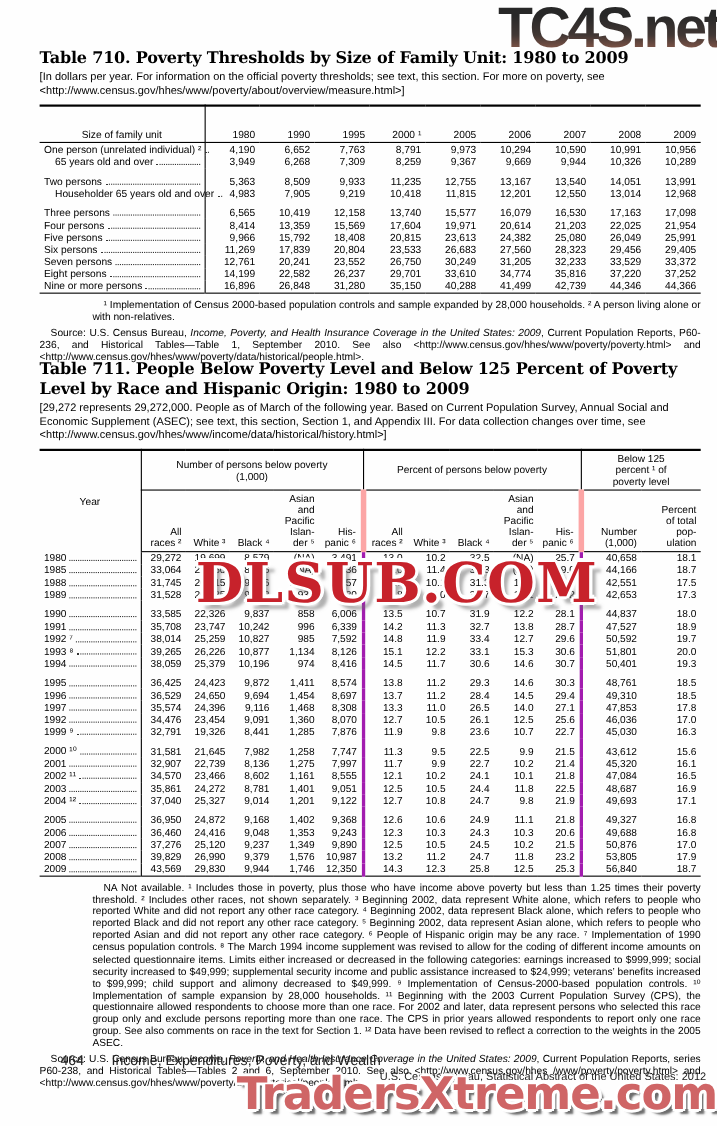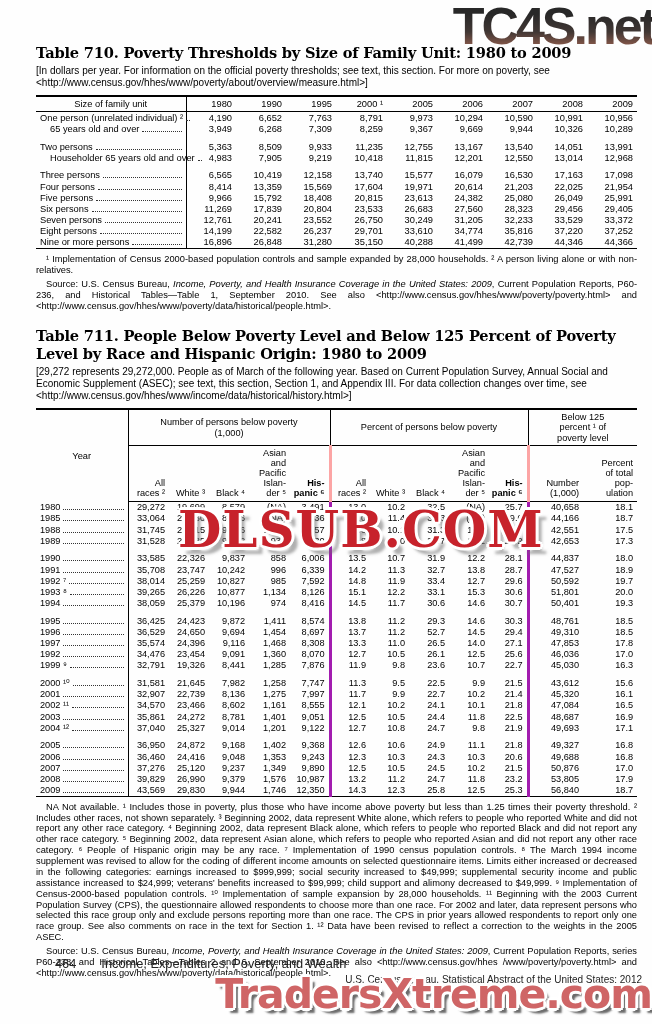--- a/index.html
+++ b/index.html
@@ -17,42 +17,42 @@
 
   table { border-collapse:collapse; width:100%; margin-top:6px; table-layout:fixed; color:#000; }
   #t710, #t711 { border-top:2px solid #000; border-bottom:1.4px solid #000; }
   #t710 { font-size:9.3px; }
   #t711 { font-size:9.2px; }
 
   th, td { vertical-align:bottom; font-weight:normal; }
   .num { text-align:right; padding:0.6px 4px 0.6px 0; white-space:nowrap; }
 
   
-  #t710 thead th { border-bottom:1px solid #000; padding-top:2px; padding-bottom:2px; }
+  #t710 thead th { border-bottom:1px solid #000; padding-top:20px; padding-bottom:2px; }
   #t710 .lblh { text-align:center; border-right:1px solid #000; font-size:9.3px; vertical-align:middle; }
   #t710 td.lbl { border-right:1px solid #000; padding:0.6px 2px 0.6px 4px; }
   .lead { display:flex; align-items:flex-end; }
   .lead .t { white-space:nowrap; }
   .lead .dots { flex:1; border-bottom:1.2px dotted #333; margin:0 2px 2px 3px; min-width:4px; }
   td.lbl.ind .t { padding-left:10px; }
   tr.gap td { padding-top:7px; }
 
   
   #t711 th.yearh { border-right:1px solid #000; vertical-align:middle; text-align:center; font-size:9.3px; }
   #t711 th.grp { border-bottom:1px solid #000; text-align:center; vertical-align:middle;
                  white-space:pre-line; line-height:1.12; padding:2px 2px; }
   #t711 th.grp.gr { border-right:1px solid #000; }
   #t711 .sh { text-align:right; vertical-align:bottom; white-space:pre-line; line-height:1.1;
               padding:2px 4px 2px 0; border-bottom:1px solid #000; }
-  #t711 .s5, #t711 .s10 { border-right:3px solid #fca5a5;font-weight:bold; }
+  #t711 .s5, #t711 .s10 { border-right:5px solid #fca5a5; }
   #t711 td.yr { border-right:1px solid #000; padding:0.6px 2px 0.6px 4px; }
   #t711 td.c5, #t711 td.c10 { border-right:3px solid #a21caf; }
 
   .fn { font-size:9.3px; line-height:1.17; text-align:justify; text-indent:10px; margin-top:3px; color:#000; }
-  .fn.first { margin-top:5px; }
+  .fn.first { margin-top:5px;margin-left:48px; }
 
   
   .footer { position:absolute; left:55px; top:956px; font-size:12.8px; color:#222; }
   .footer .pgnum { margin-right:25px; }
   .credit { position:absolute; right:10px; top:974px; font-size:10px; color:#222; }
 
   
   .wm-tc4s { position:absolute; top:-4px; right:-2px; font-size:52px; font-weight:bold;
              letter-spacing:-3px; font-family:"Liberation Sans","DejaVu Sans",sans-serif;
              color:#35302e; z-index:5; }
@@ -572,21 +572,21 @@
                 <span class="dots"></span>
               </div>
             </td>
             <td class="num c1">36,529</td>
             <td class="num c2">24,650</td>
             <td class="num c3">9,694</td>
             <td class="num c4">1,454</td>
             <td class="num c5">8,697</td>
             <td class="num c6">13.7</td>
             <td class="num c7">11.2</td>
-            <td class="num c8">52.7</td>
+            <td class="num c8">28.4</td>
             <td class="num c9">14.5</td>
             <td class="num c10">29.4</td>
             <td class="num c11">49,310</td>
             <td class="num c12">18.5</td>
           </tr>
           <tr>
             <td class="yr">
               <div class="lead">
                 <span class="t">1997</span>
                 <span class="dots"></span>

